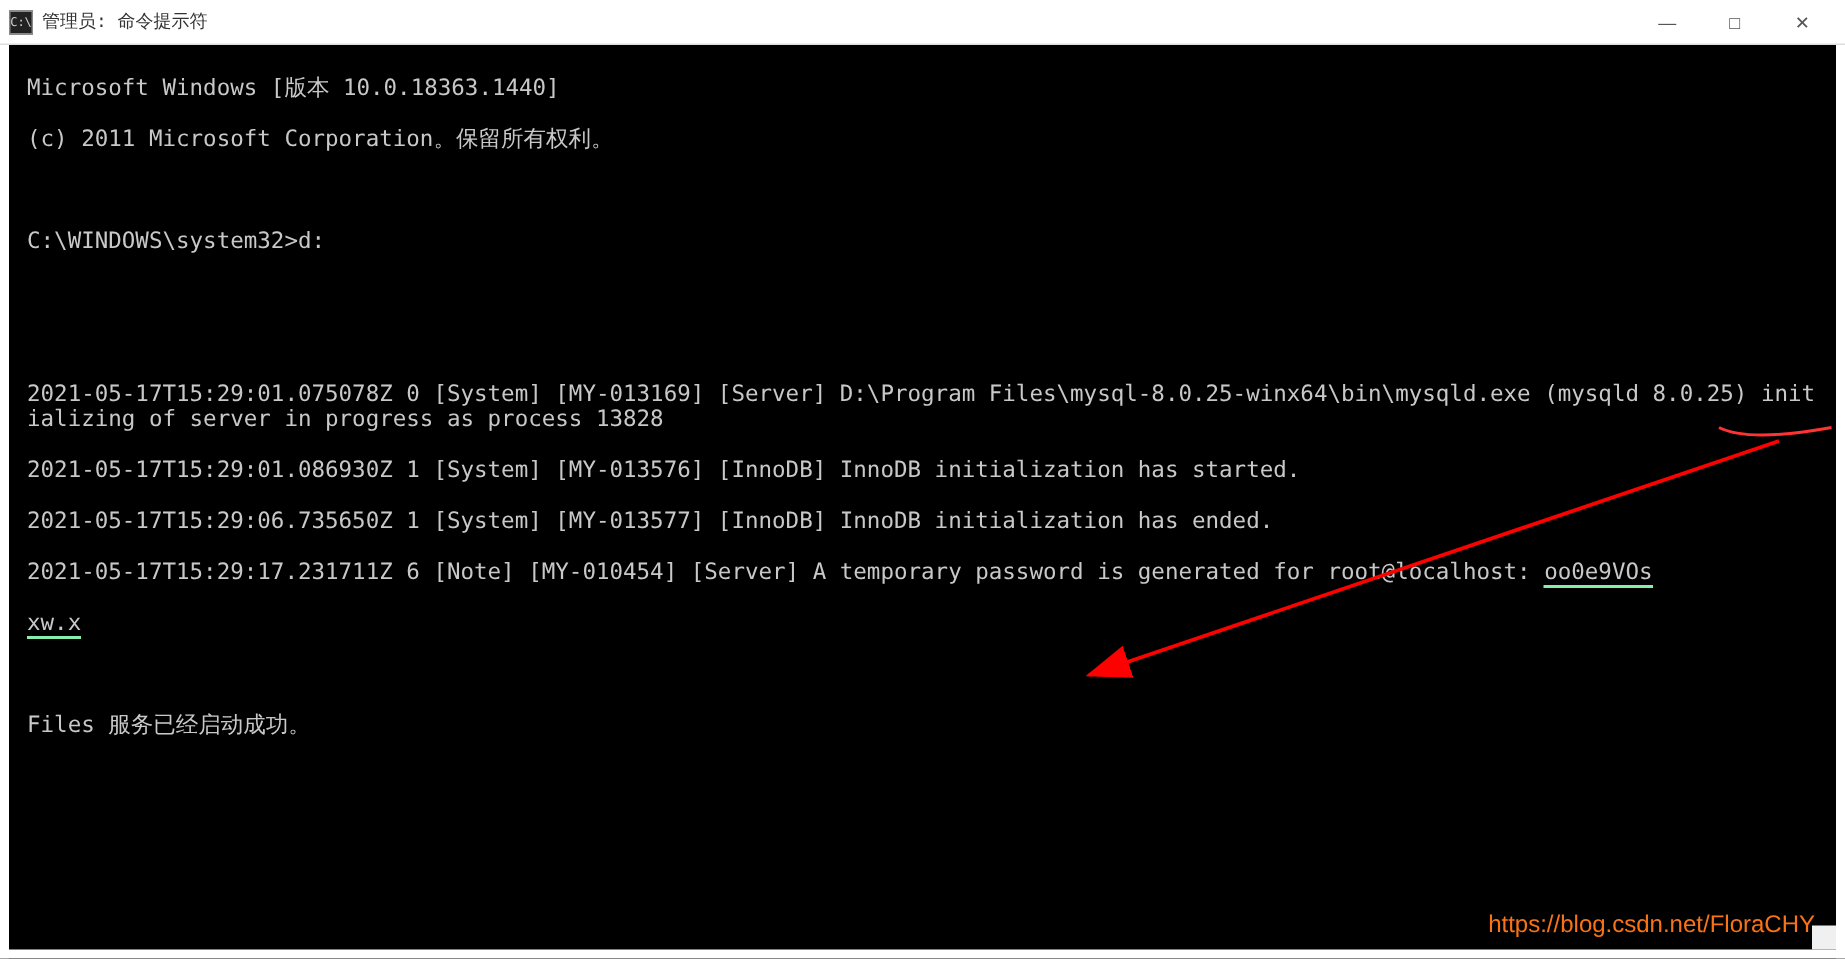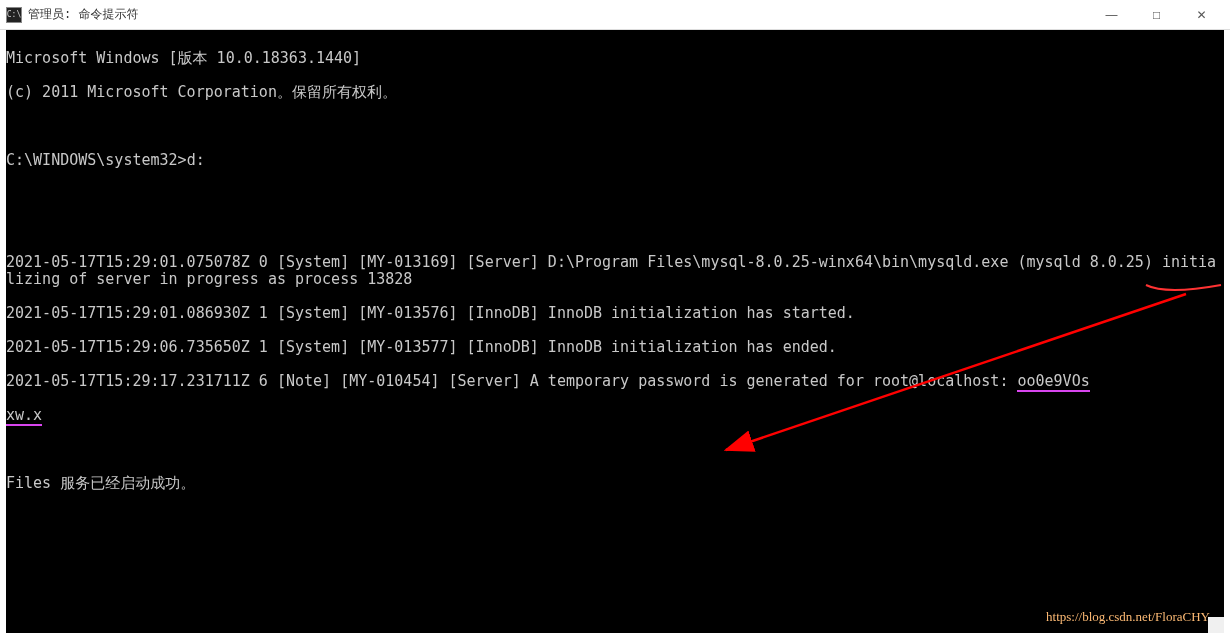--- a/index.html
+++ b/index.html
@@ -48,46 +48,46 @@
       font-size: 12px;
       color: #555;
       cursor: pointer;
     }
     .terminal {
       background: #000;
       color: #c8c8c8;
       font-family: "NSimSun", "SimSun", "Consolas", monospace;
       font-size: 15px;
       line-height: 17px;
-      padding: 3px 0;
+      padding: 3px 12px;
       height: calc(100% - 30px);
       overflow: hidden;
       white-space: pre-wrap;
       word-break: break-all;
       position: relative;
       border-left: 6px solid #fff;
       border-right: 6px solid #fff;
       border-bottom: 6px solid #fff;
     }
     .blank { height: 17px; }
     .pwd-underline {
-      border-bottom: 2px solid #d946ef;
+      border-bottom: 2px solid #86efac;
     }
     .arrow-svg {
       position: absolute;
       pointer-events: none;
       z-index: 10;
     }
     .watermark {
       position: absolute;
       bottom: 8px;
       right: 14px;
-      font-size: 13px;
-      color: #fdba74;
-      font-family: Liberation Serif, serif;
+      font-size: 16px;
+      color: #f97316;
+      font-family: Liberation Sans, sans-serif;
     }
     .scrollbar-stub {
       position: absolute;
       right: 6px;
       bottom: 6px;
       width: 16px;
       height: 16px;
       background: #f0f0f0;
     }
   </style>

